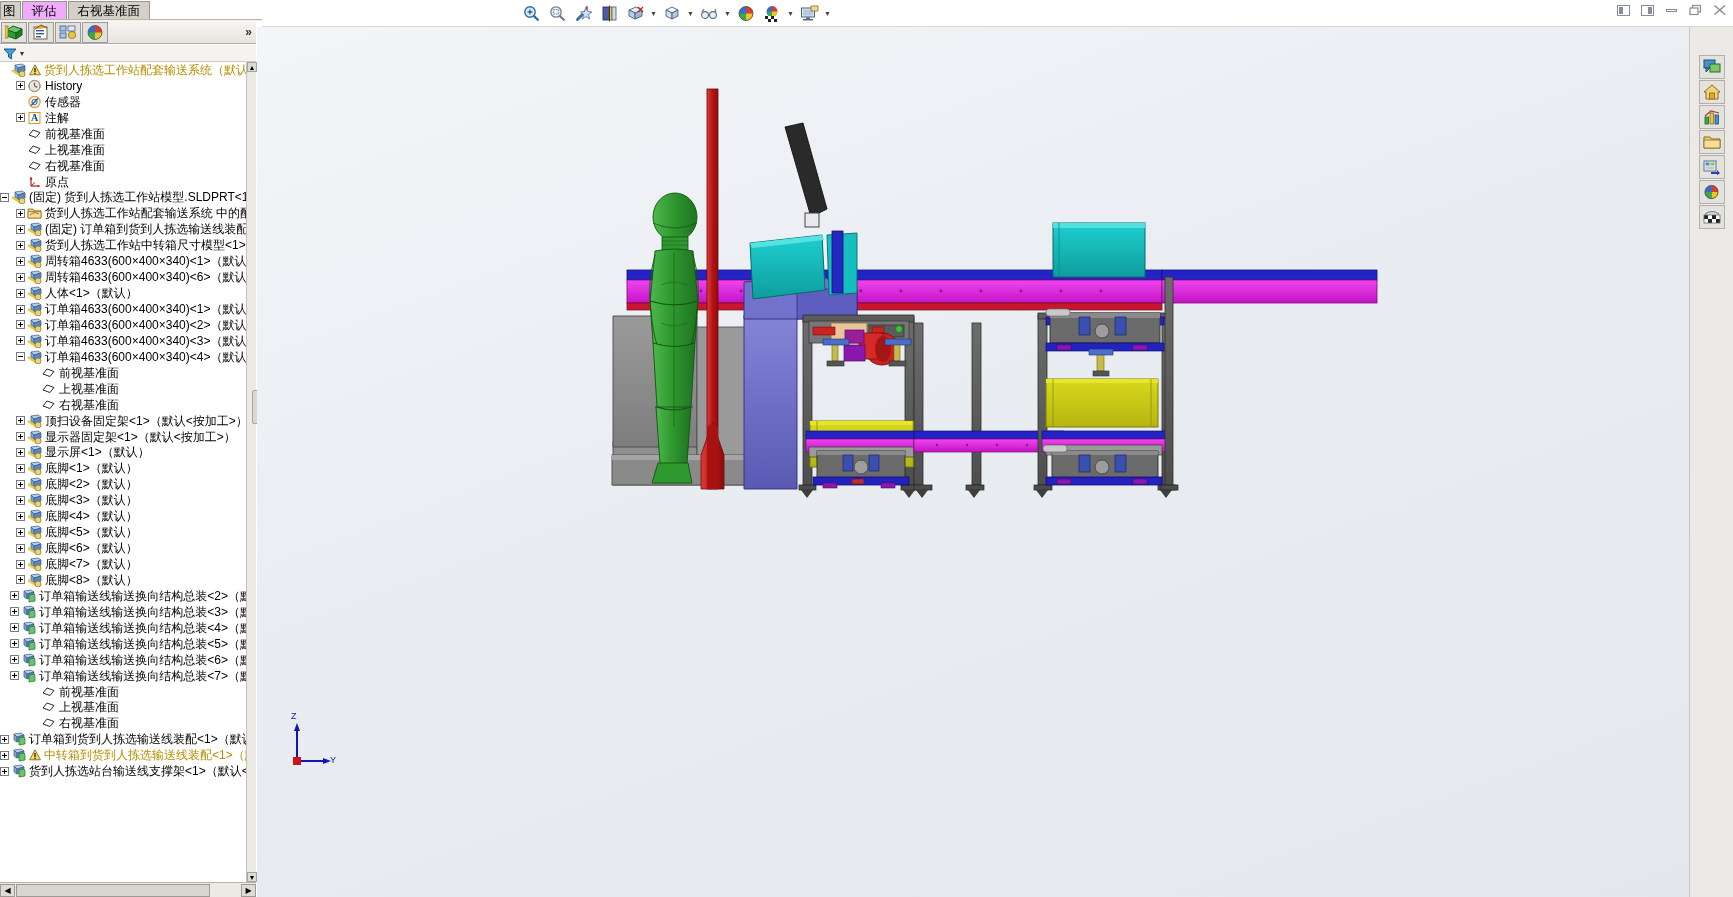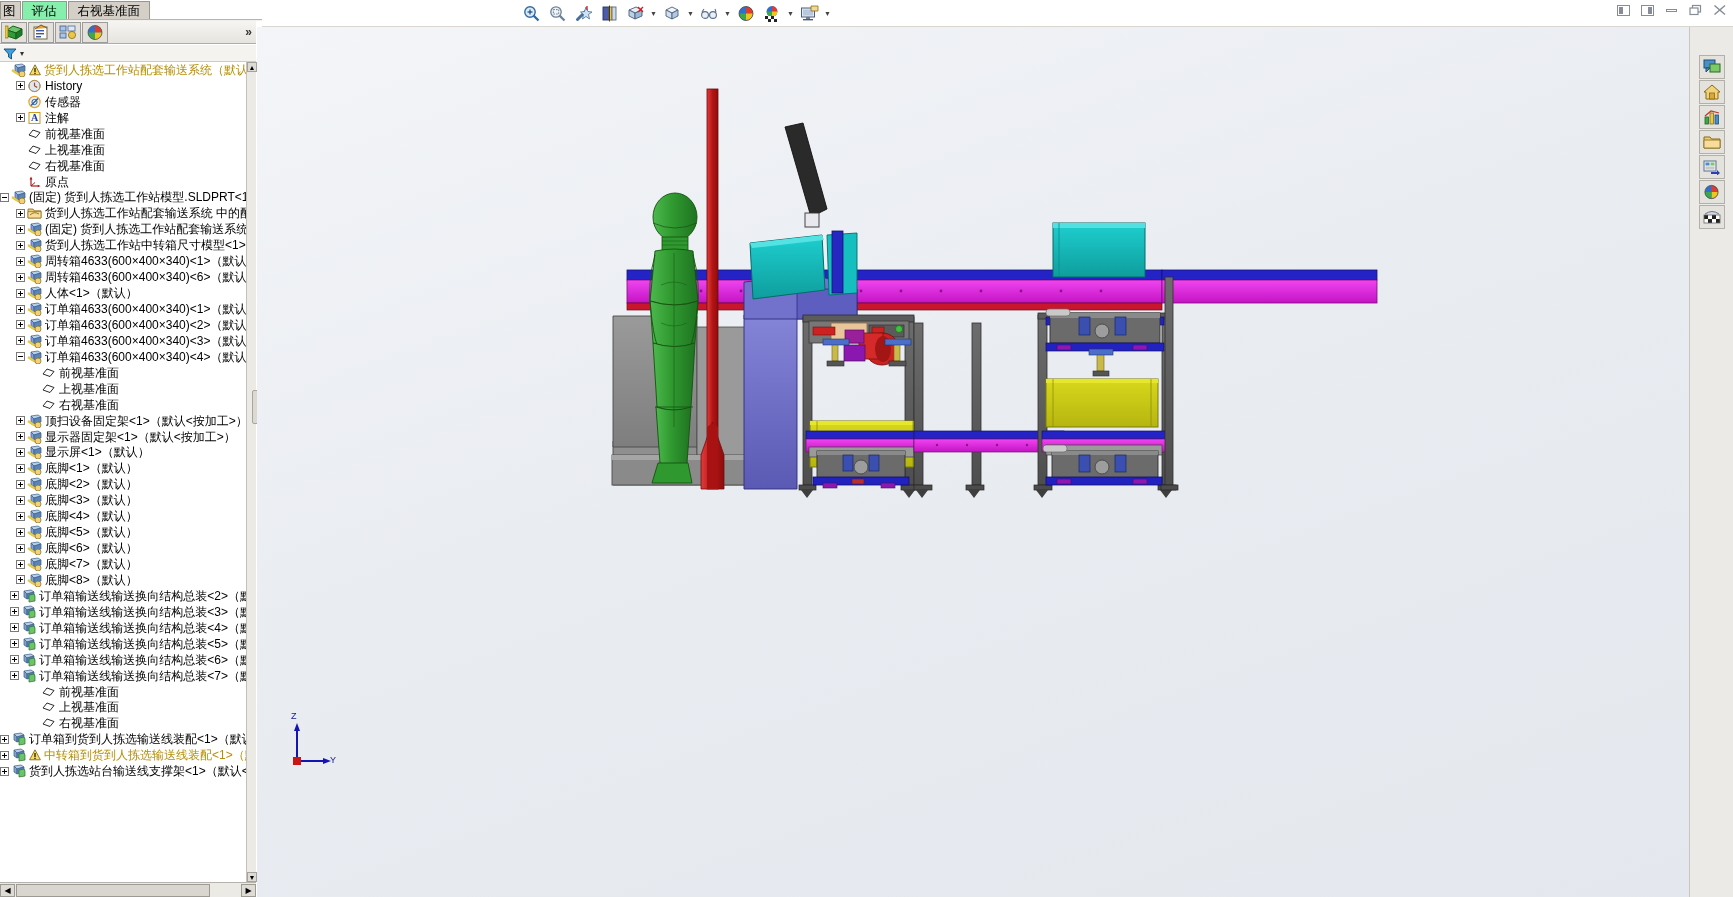--- a/index.html
+++ b/index.html
@@ -21,21 +21,21 @@
   }
   .tab {
     height:19px; line-height:18px;
     padding:0 9px; margin-right:1px;
     background:#d4d0c8;
     border:1px solid #9a968e; border-bottom:none;
     color:#000; white-space:nowrap;
     font-size:12.5px;
   }
   .tab.clipped { padding-left:2px; padding-right:4px; }
-  .tab.active { background:#86efac; }
+  .tab.active { background:#f0abfc; }
 
   
   .tabline {
     position:absolute; left:0; top:19px; width:262px; height:2px;
     background:#f0efec; border-top:1px solid #b8b5ae;
   }
 
   
   .cmdbar {
     position:absolute; left:0; top:21px; width:256px; height:23px;
@@ -350,21 +350,21 @@
           <span class="exp plus"></span>
           <span class="ic">
             <svg width="15" height="14" viewBox="0 0 15 14">
               <polygon points="4,2 11,1 14,3 7,5" fill="#b8cfe8" stroke="#3b5b8c" stroke-width="0.7"></polygon>
               <polygon points="4,2 7,5 7,10 4,8" fill="#7fa5cf" stroke="#3b5b8c" stroke-width="0.7"></polygon>
               <polygon points="7,5 14,3 14,8 7,10" fill="#5b86b8" stroke="#3b5b8c" stroke-width="0.7"></polygon>
               <path d="M1 7 q4 3 8 5" stroke="#e8c84a" stroke-width="2.4" fill="none"></path>
               <circle cx="11" cy="11" r="3" fill="#f0d27a" stroke="#8a6a18" stroke-width="0.7"></circle>
             </svg>
           </span>
-          <span class="lbl">(固定) 货到人拣选工作站配套输送系统</span>
+          <span class="lbl">(固定) 订单箱到货到人拣选输送线装配</span>
         </div>
         <div class="row">
           <span class="indent" style="width: 16px;"></span>
           <span class="exp plus"></span>
           <span class="ic">
             <svg width="15" height="14" viewBox="0 0 15 14">
               <polygon points="4,2 11,1 14,3 7,5" fill="#b8cfe8" stroke="#3b5b8c" stroke-width="0.7"></polygon>
               <polygon points="4,2 7,5 7,10 4,8" fill="#7fa5cf" stroke="#3b5b8c" stroke-width="0.7"></polygon>
               <polygon points="7,5 14,3 14,8 7,10" fill="#5b86b8" stroke="#3b5b8c" stroke-width="0.7"></polygon>
               <path d="M1 7 q4 3 8 5" stroke="#e8c84a" stroke-width="2.4" fill="none"></path>

